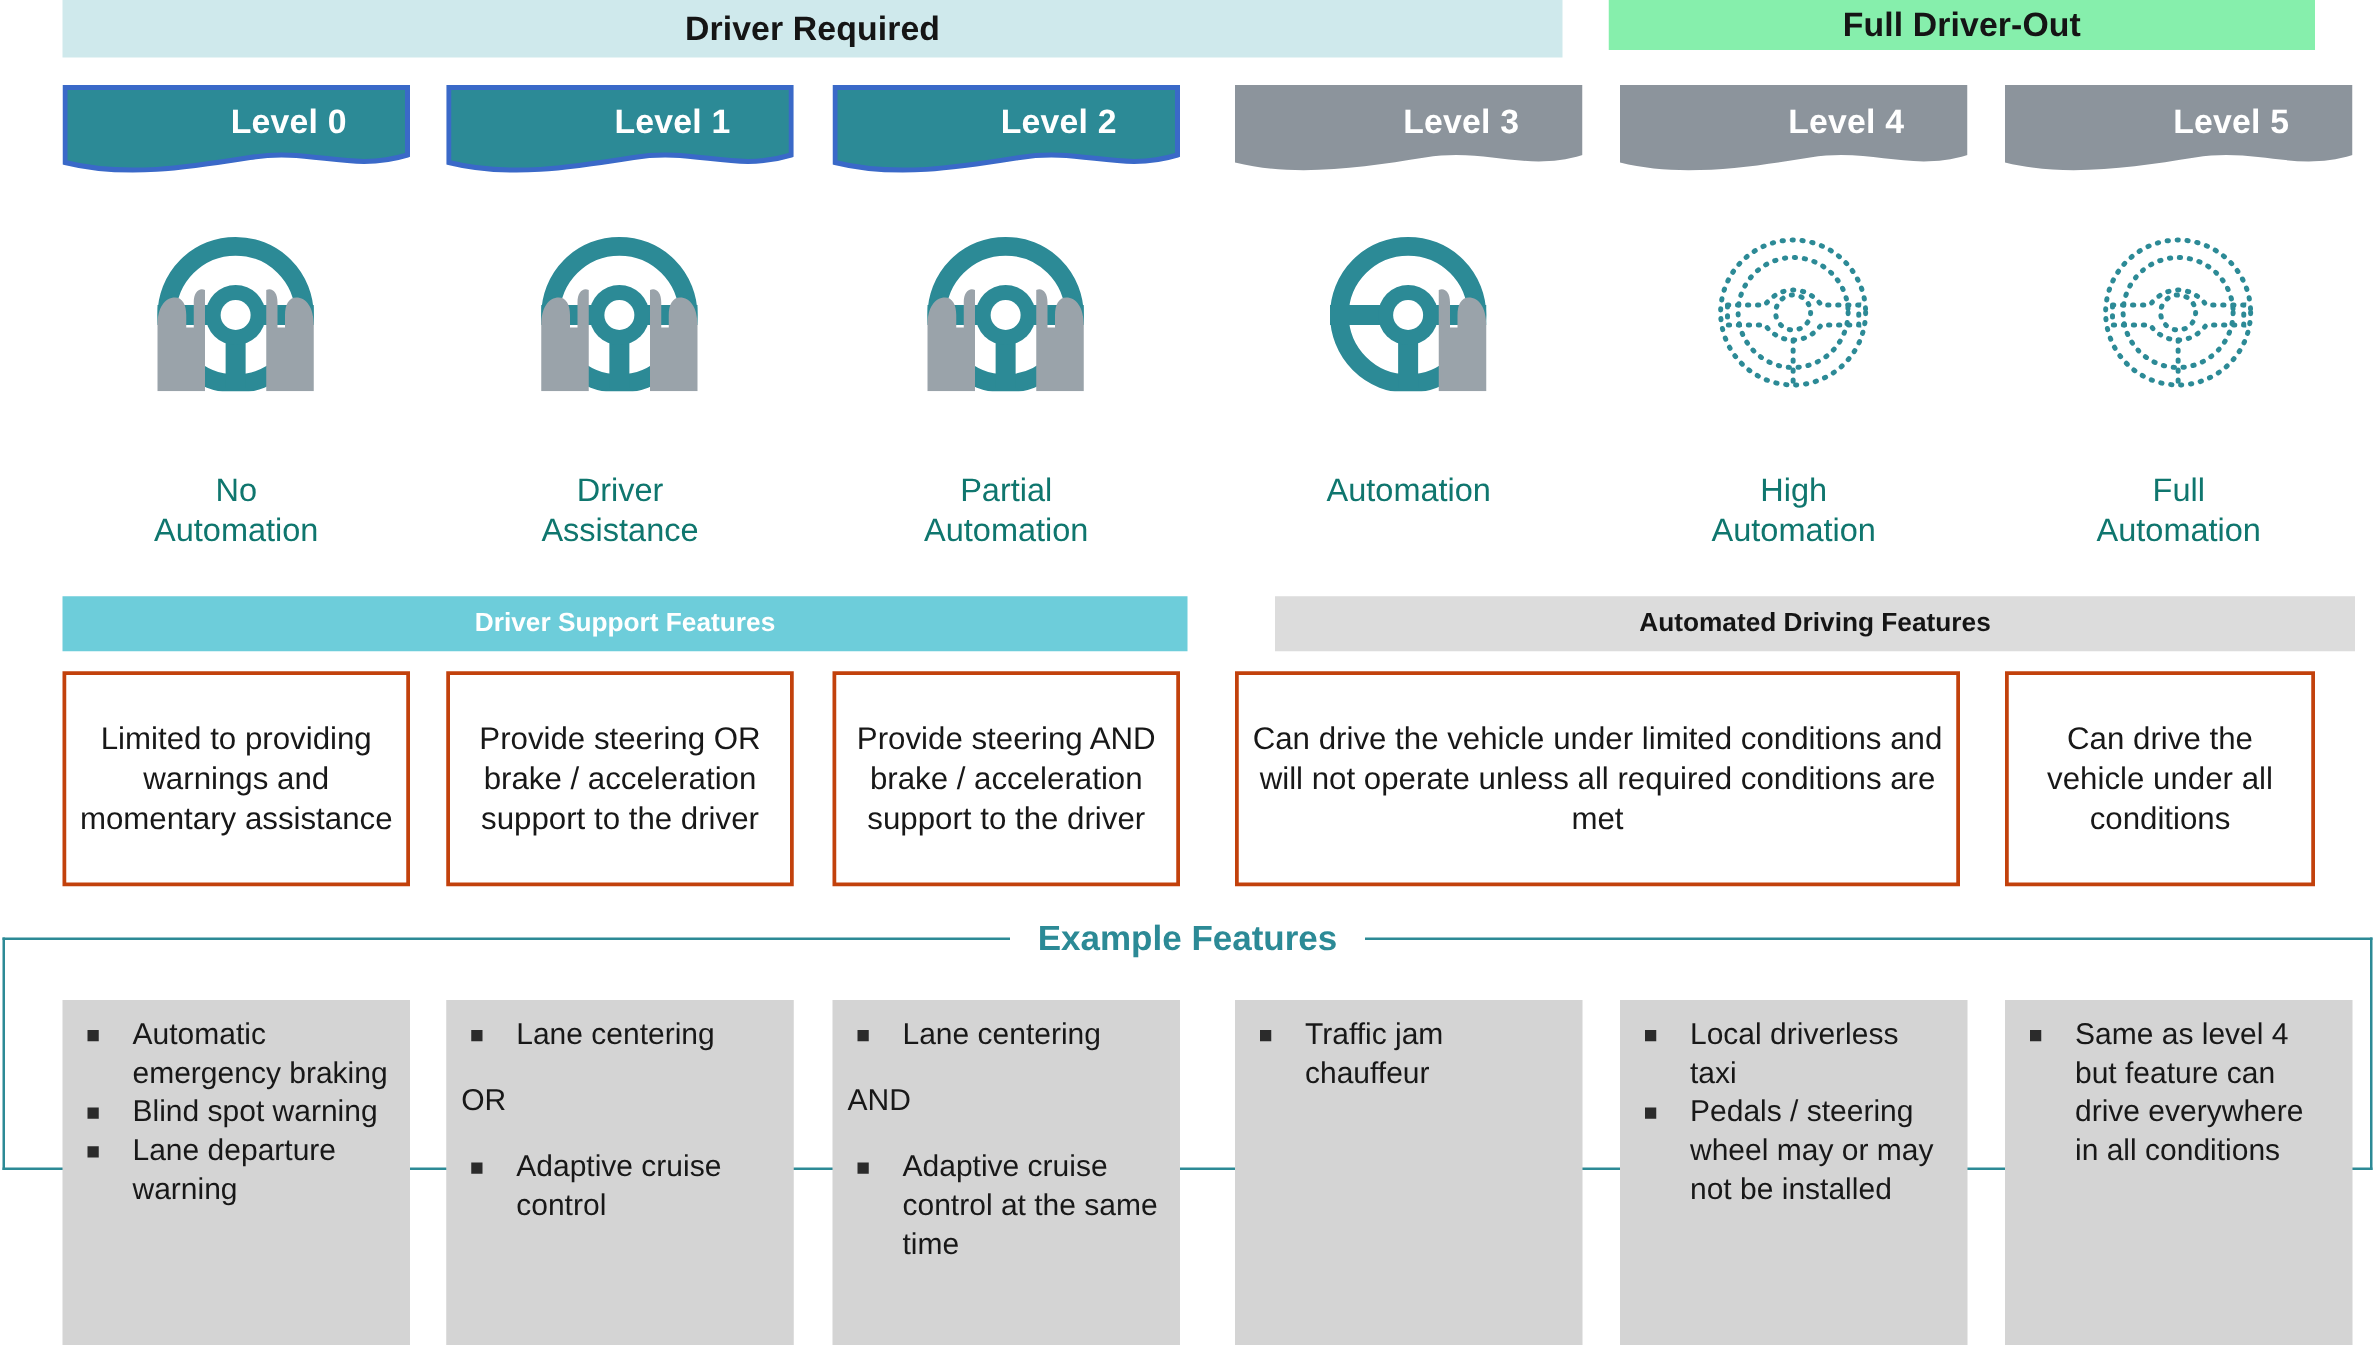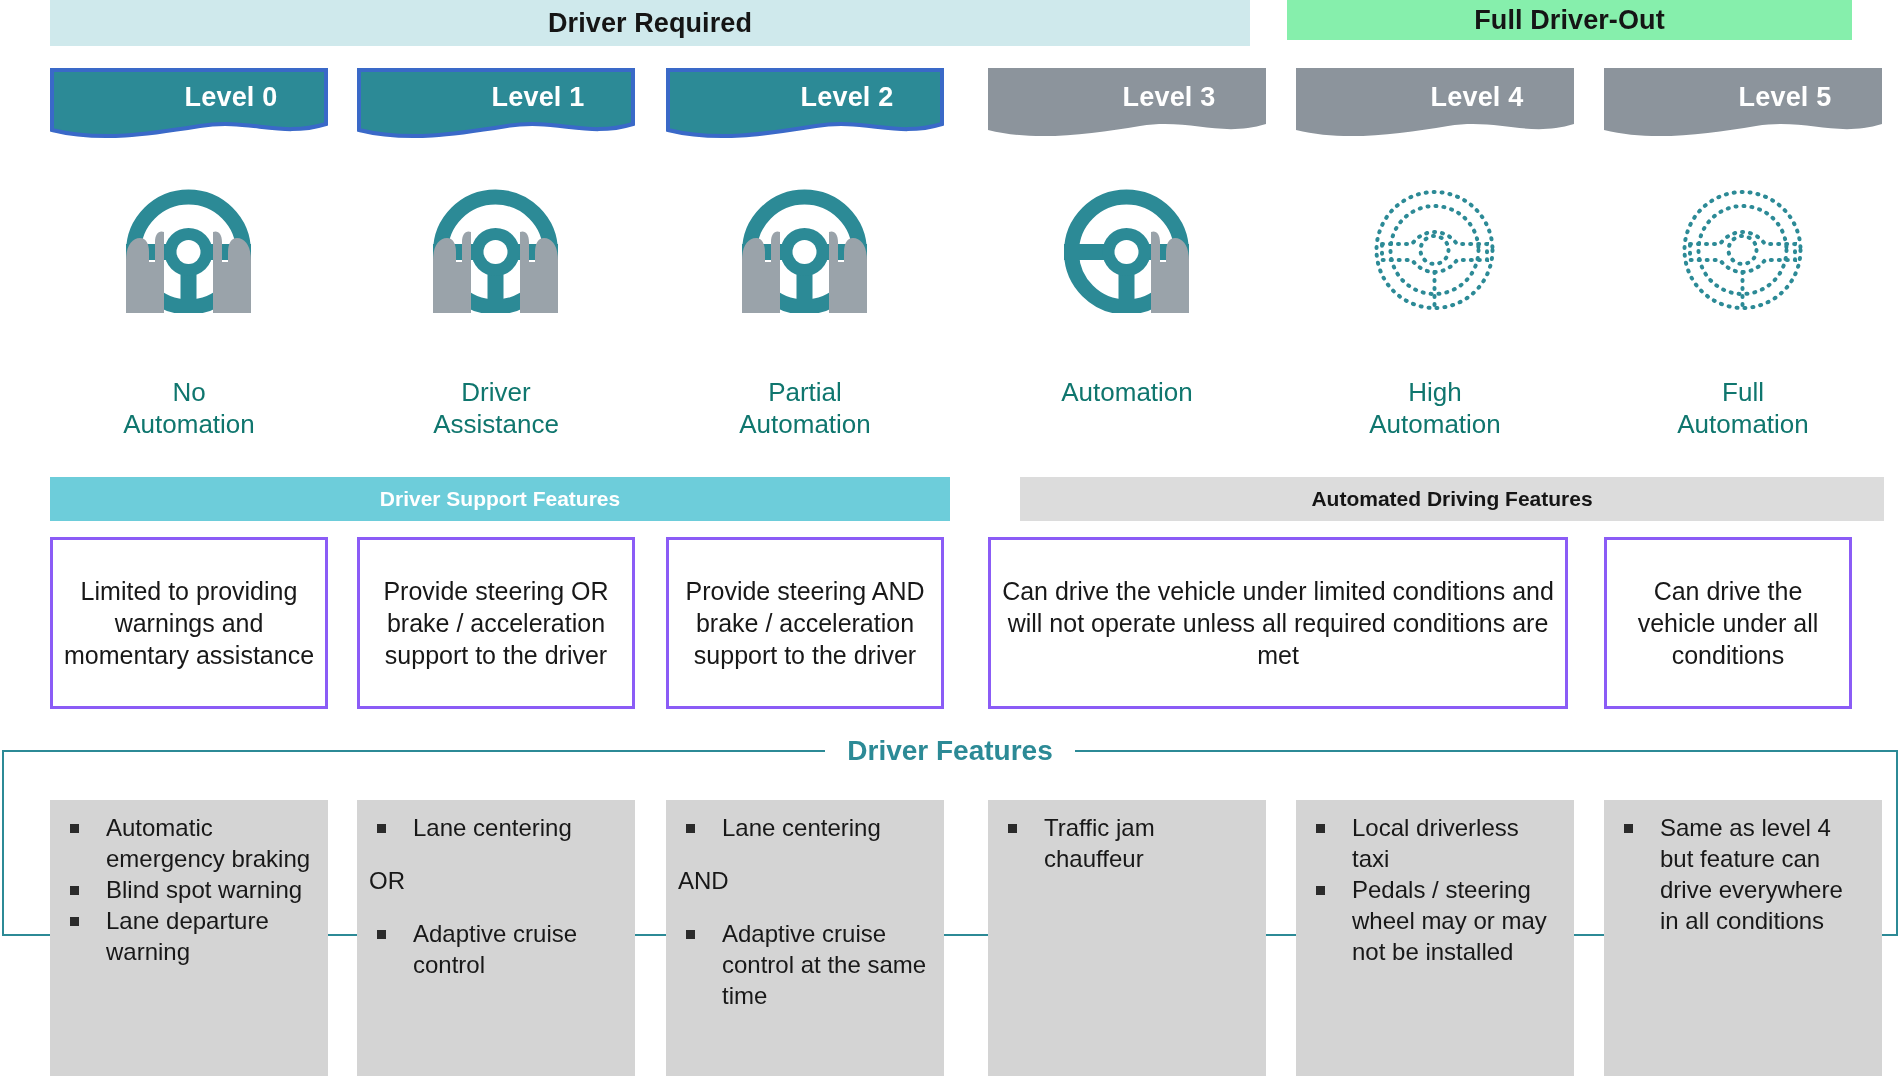--- a/index.html
+++ b/index.html
@@ -104,21 +104,21 @@
     color: #151515;
     margin-left: 32px;
   }
 
   
   .desc-box {
     position: absolute;
     top: 537px;
     height: 172px;
     background: #ffffff;
-    border: 3px solid #8b5cf6;
+    border: 3px solid #c2410c;
     display: flex;
     align-items: center;
     justify-content: center;
     padding: 6px 10px;
     text-align: center;
     font-size: 25px;
     line-height: 32px;
     color: #181818;
   }
 
@@ -383,21 +383,21 @@
   <div class="desc-box col3" id="desc-3">
     <span>Can drive the vehicle under limited conditions and will not operate unless all required conditions are met</span>
   </div>
   <div class="desc-box" id="desc-4">
     <span>Can drive the vehicle under all conditions</span>
   </div>
 
   <div id="example-frame"></div>
   <div id="example-legend-row">
     <div class="rule"></div>
-    <div id="example-legend-title">Driver Features</div>
+    <div id="example-legend-title">Example Features</div>
     <div class="rule"></div>
   </div>
 
   <div class="example-box col0" id="ex-0">
     <ul>
       <li>Automatic emergency braking</li>
       <li>Blind spot warning</li>
       <li>Lane departure warning</li>
     </ul>
   </div>

